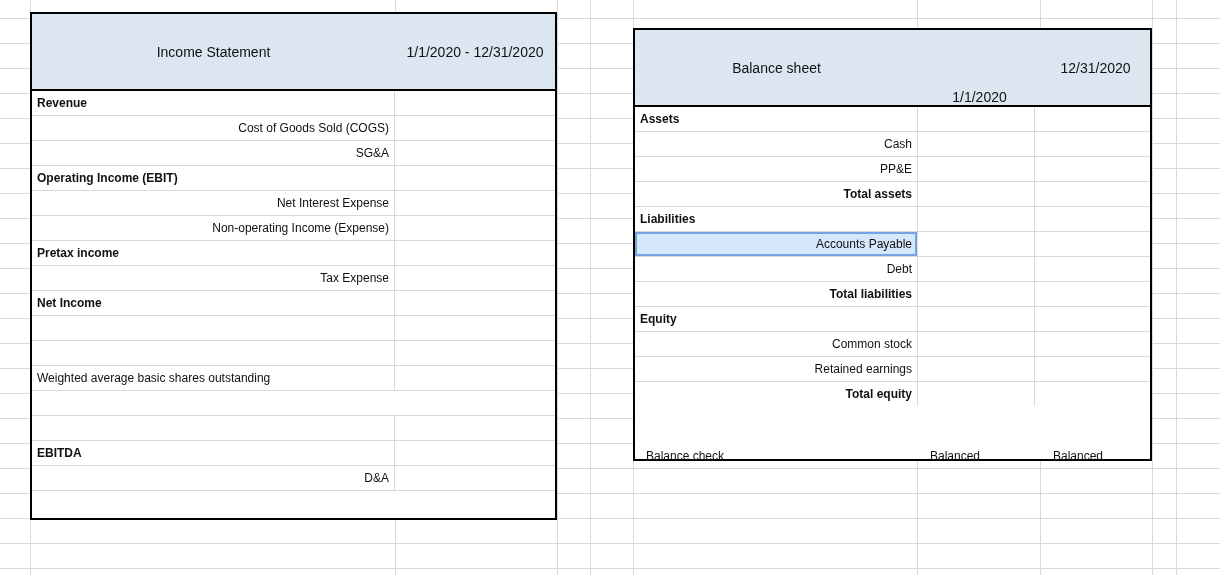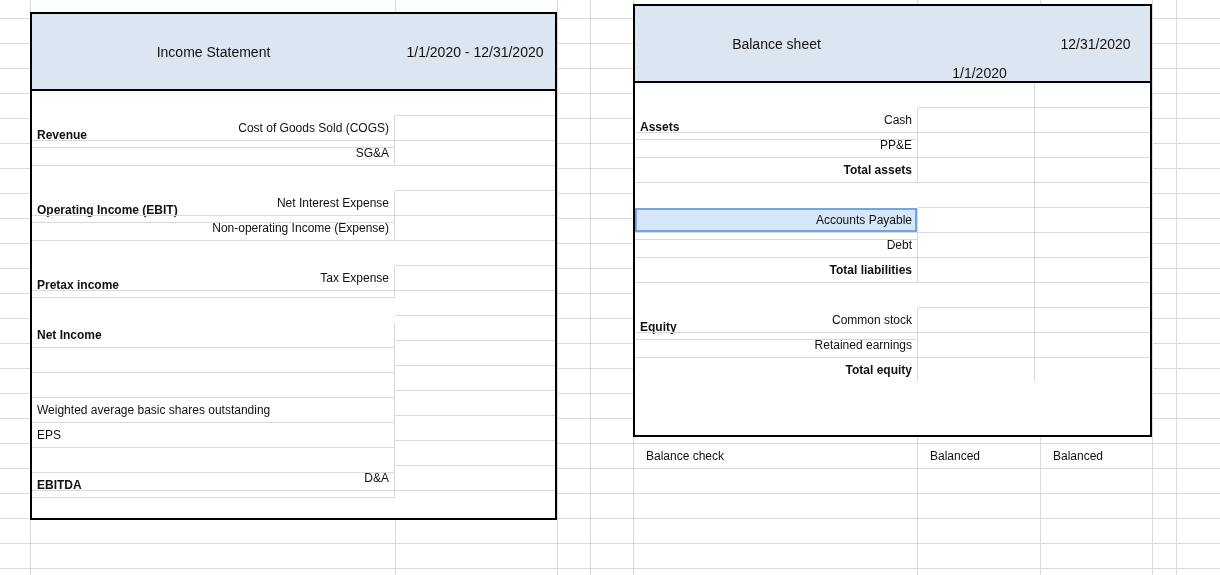--- a/index.html
+++ b/index.html
@@ -18,21 +18,21 @@
     position:absolute;top:0;bottom:0;width:1px;
     background:var(--grid);z-index:0;
   }
   
   .table{
     position:absolute;z-index:1;
     background:#fff;
     border:2px solid var(--border);
   }
   .table.income{left:30px;top:12px;width:527px;height:508px;}
-  .table.balance{left:633px;top:4px;width:519px;height:433px;}
+  .table.balance{left:633px;top:28px;width:519px;height:433px;}
   .thead{
     display:flex;align-items:center;
     height:77px;
     background:var(--headfill);
     border-bottom:2px solid var(--border);
     font-size:14px;
   }
   .thead .hcell{display:flex;align-items:center;justify-content:center;height:100%;}
   .income .h-title{width:363px;}
   .income .h-period{flex:1;}
@@ -46,21 +46,21 @@
     font-size:12px;
     border-bottom:1px solid var(--grid);
     white-space:nowrap;overflow:hidden;
   }
   .trow:last-child .cell{border-bottom:none;height:24px;}
   .cell.label{border-right:1px solid var(--grid);padding:0 5px;}
   .income .cell.label{width:363px;}
   .balance .cell.label{width:283px;}
   .balance .cell.c1{width:123px;border-right:1px solid var(--grid);}
   .cell.val{flex:1;}
-  .cell.l{text-align:left;margin-top:32px;}
+  .cell.l{text-align:left;}
   .cell.r{text-align:right;}
   .cell.b{font-weight:700;}
   .cell.selected{
     position:relative;
     background:var(--selfill);
     box-shadow:inset 0 0 0 2px var(--selborder);
     z-index:2;
   }
   
   .balance-check{
@@ -139,21 +139,20 @@
         </div>
         <div class="trow">
           <div class="cell label l"></div>
           <div class="cell val"></div>
         </div>
         <div class="trow">
           <div class="cell label l">Weighted average basic shares outstanding</div>
           <div class="cell val"></div>
         </div>
         <div class="trow">
-          <div class="cell label l">EPS</div>
           <div class="cell val"></div>
         </div>
         <div class="trow">
           <div class="cell label l"></div>
           <div class="cell val"></div>
         </div>
         <div class="trow">
           <div class="cell label l b">EBITDA</div>
           <div class="cell val"></div>
         </div>

